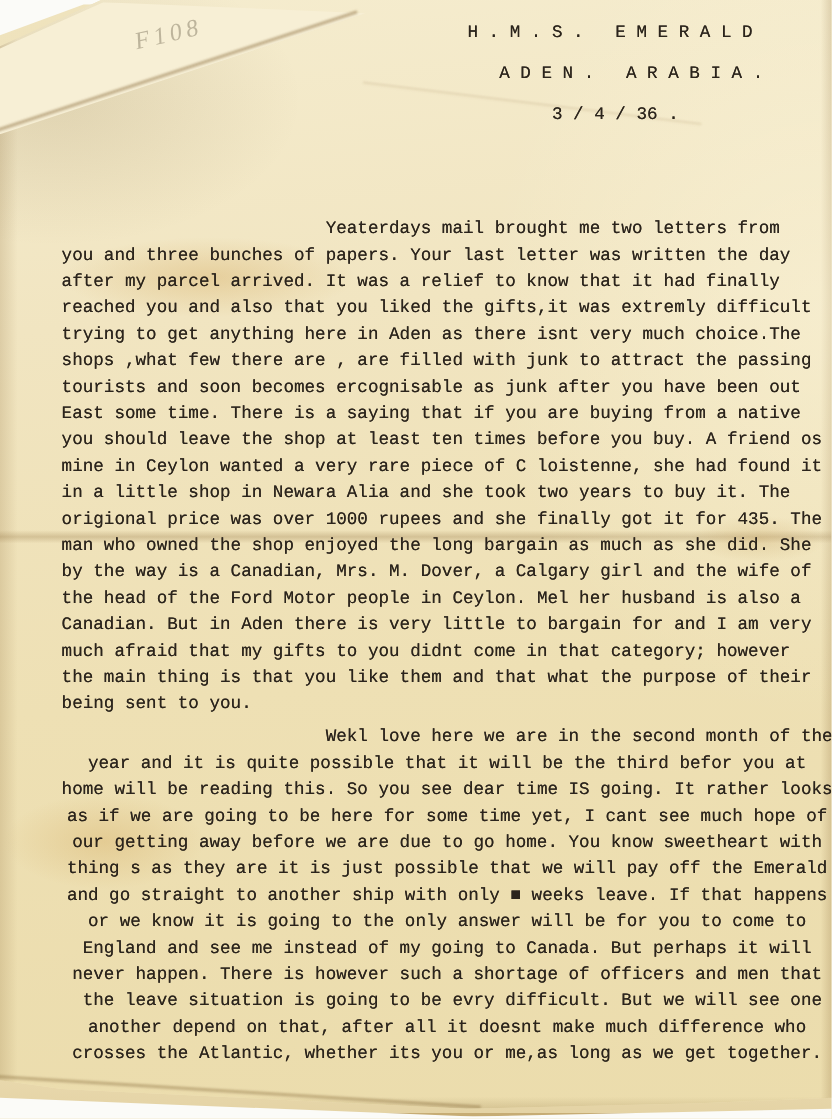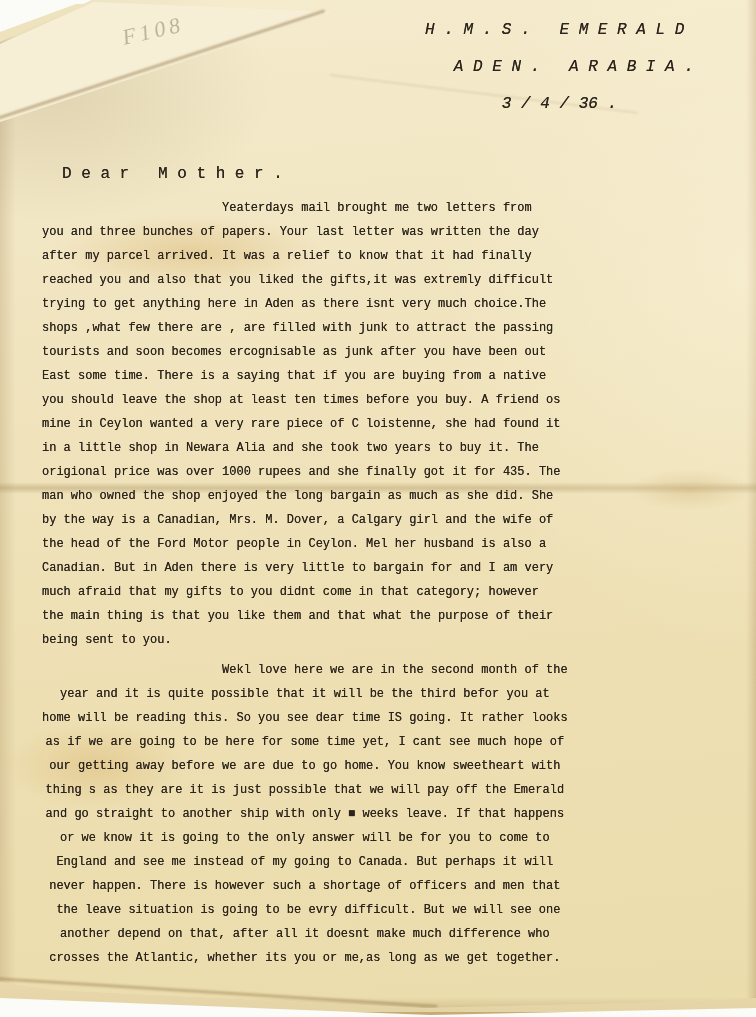--- a/index.html
+++ b/index.html
@@ -51,23 +51,23 @@
   .crease-top-left{left:-6px;top:118px;width:348px;height:3px;transform:rotate(-18.2deg);}
   .crease-bottom{left:-6px;top:977px;width:444px;height:3px;transform:rotate(3.6deg);background:rgba(130,100,52,.38);}
   .crease-header{left:330px;top:74px;width:310px;height:2px;transform:rotate(7deg);background:rgba(150,118,66,.16);}
 
   
   .typed{
     position:absolute;color:#2b241c;white-space:pre;
     font-family:"Liberation Mono", monospace;
     text-shadow:0 0 .6px rgba(43,36,28,.85);
   }
-  .letterhead{left:425px;top:12px;font-size:16px;line-height:37px;font-style:italic;}
+  .letterhead{left:425px;top:12px;font-size:16px;line-height:37px;}
   .salutation{left:62px;top:165px;font-size:16px;}
-  .para{left:42px;font-size:12px;line-height:24px;}
+  .para{left:56px;font-size:16px;line-height:24px;}
   .para-1{top:196px;}
   .para-2{top:658px;text-align:center;}
 
   
   .pencil-note{
     position:absolute;left:122px;top:18px;
     font-family:"Liberation Serif", serif;font-style:italic;
     font-size:22px;letter-spacing:4px;color:#aaa189;opacity:.75;
     transform:rotate(-13deg);
   }
@@ -83,21 +83,20 @@
 
     <div class="fold-corner"></div>
     <div class="crease crease-top-left"></div>
     <div class="crease crease-bottom"></div>
     <div class="crease crease-header"></div>
 
     <div class="pencil-note">F108</div>
 
     <div class="typed letterhead"><span>H . M . S .   E M E R A L D</span><br><span>   A D E N .   A R A B I A .</span><br><span>        3 / 4 / 36 .</span></div>
 
-    <div class="typed salutation">D e a r   M o t h e r .</div>
 
     <div class="typed para para-1">                         Yeaterdays mail brought me two letters from
 you and three bunches of papers. Your last letter was written the day
 after my parcel arrived. It was a relief to know that it had finally
 reached you and also that you liked the gifts,it was extremly difficult
 trying to get anything here in Aden as there isnt very much choice.The
 shops ,what few there are , are filled with junk to attract the passing
 tourists and soon becomes ercognisable as junk after you have been out
 East some time. There is a saying that if you are buying from a native
 you should leave the shop at least ten times before you buy. A friend os

